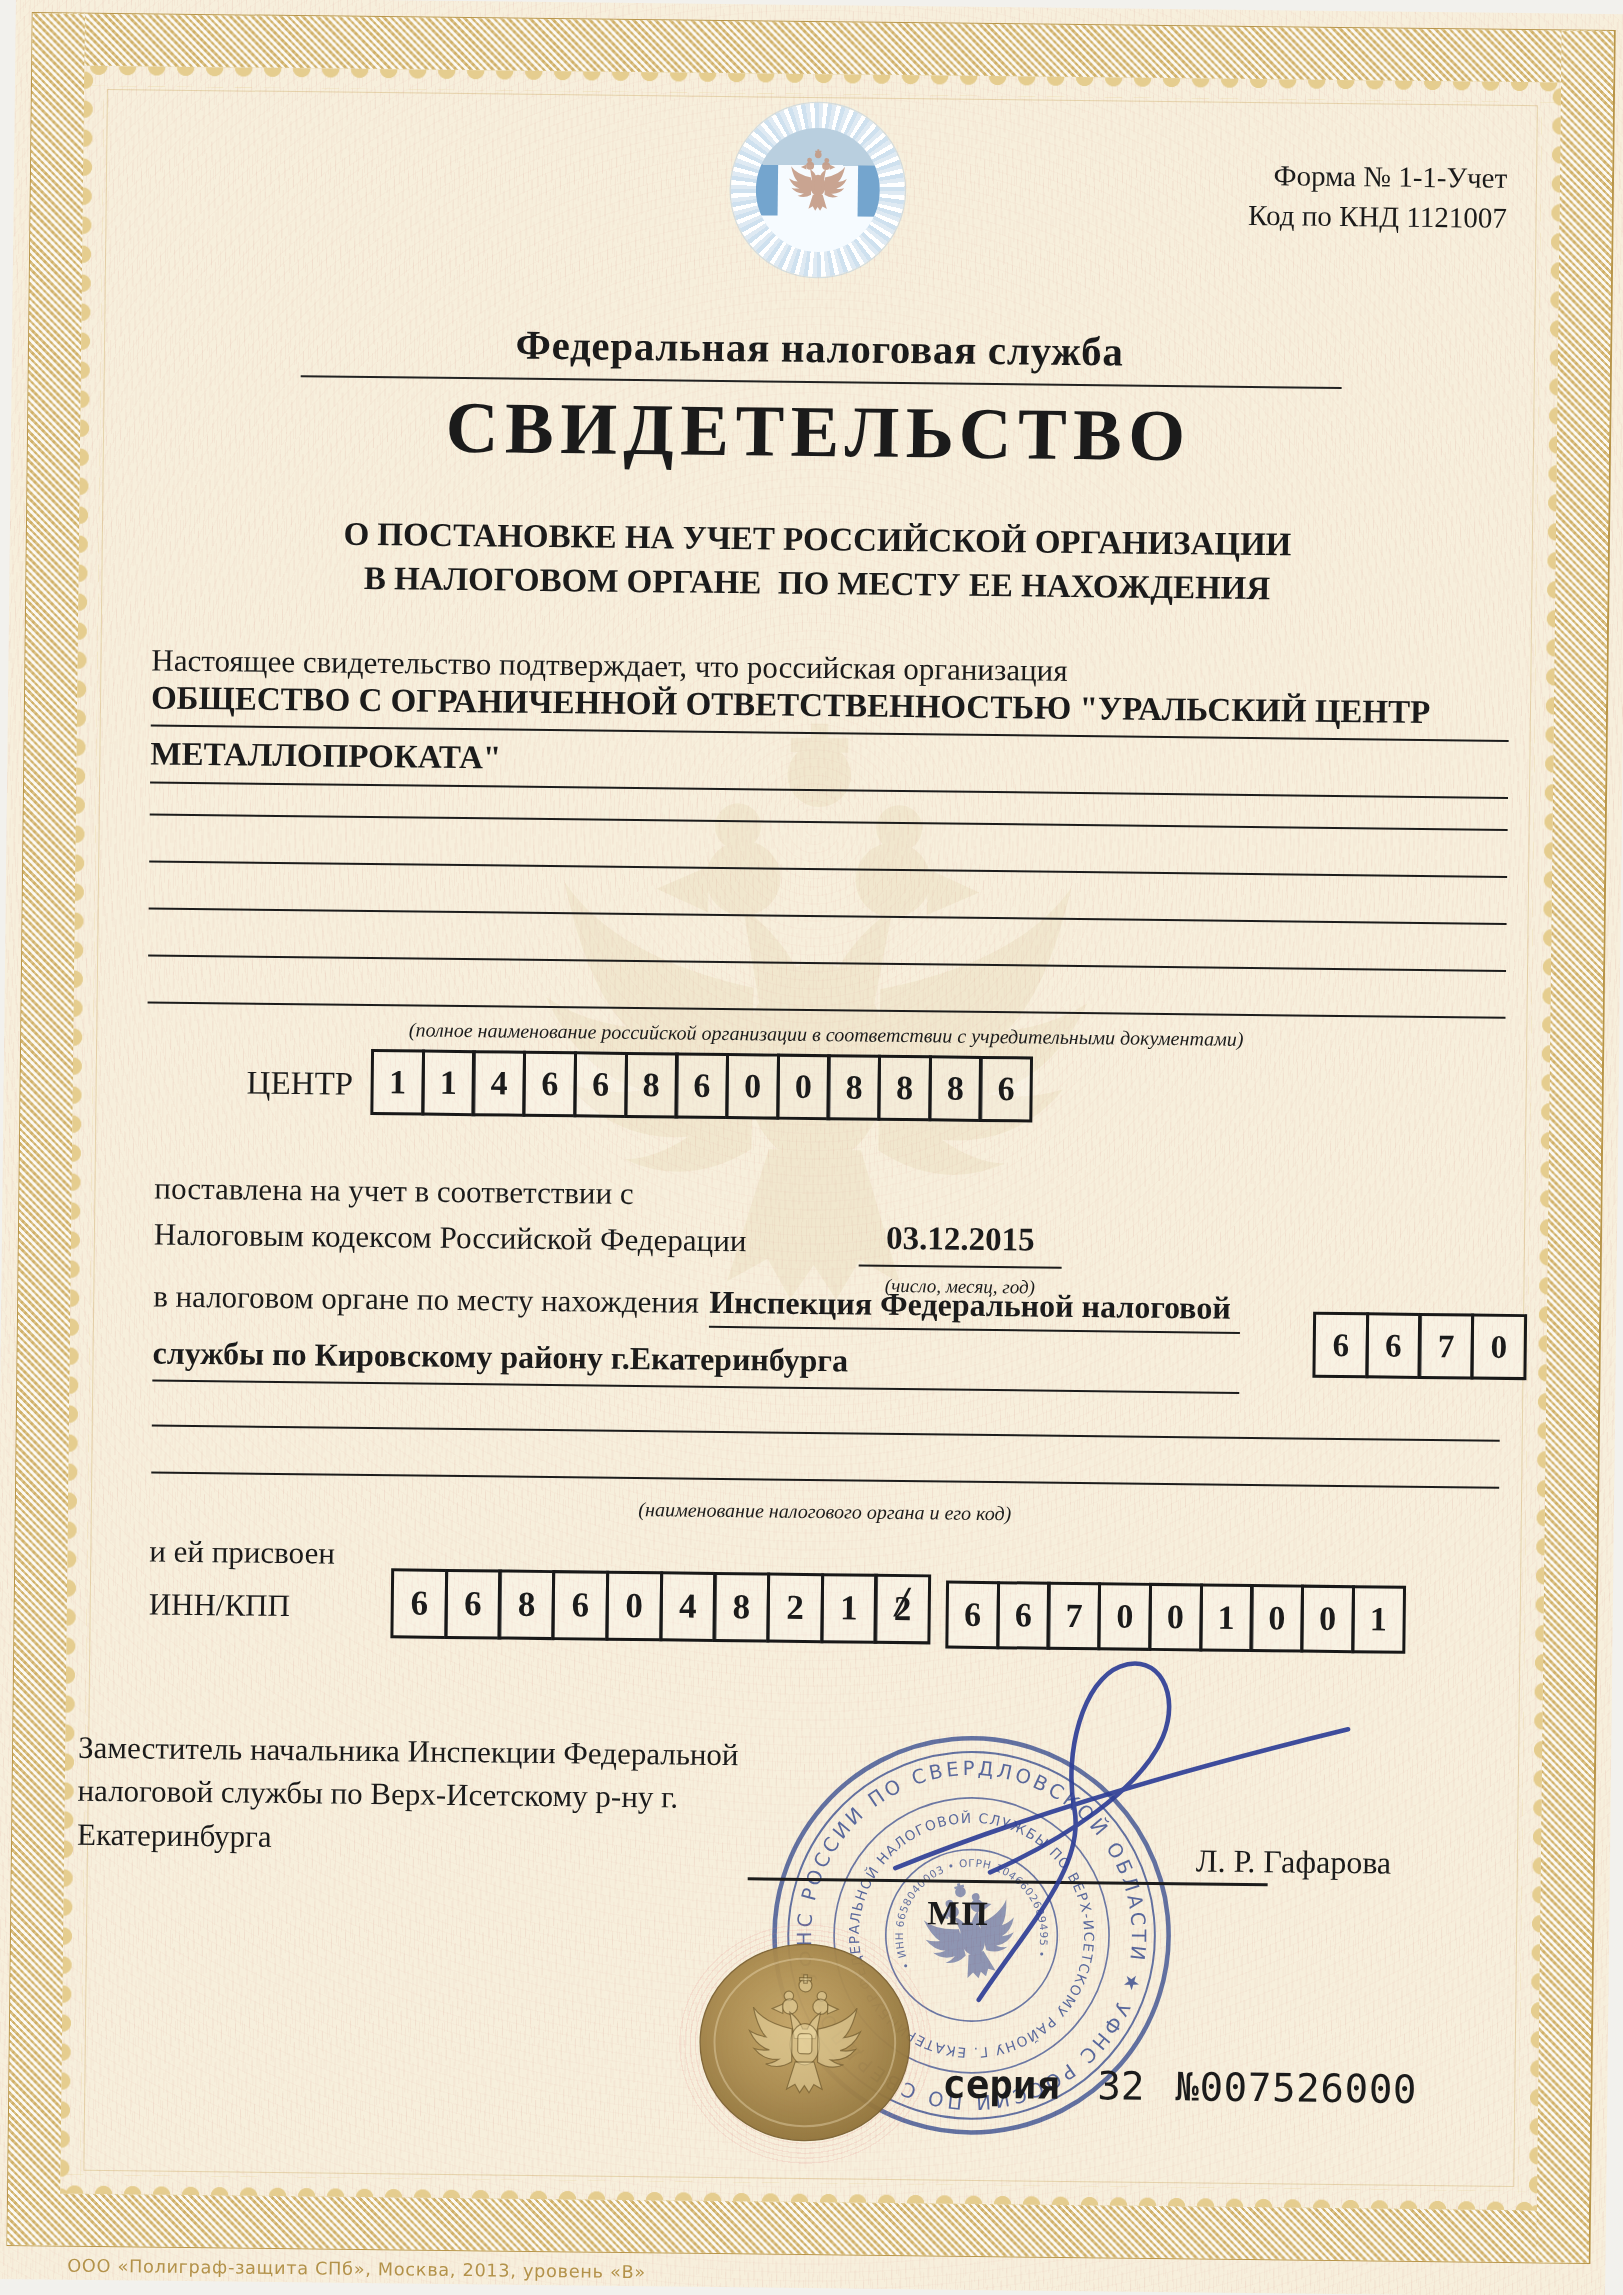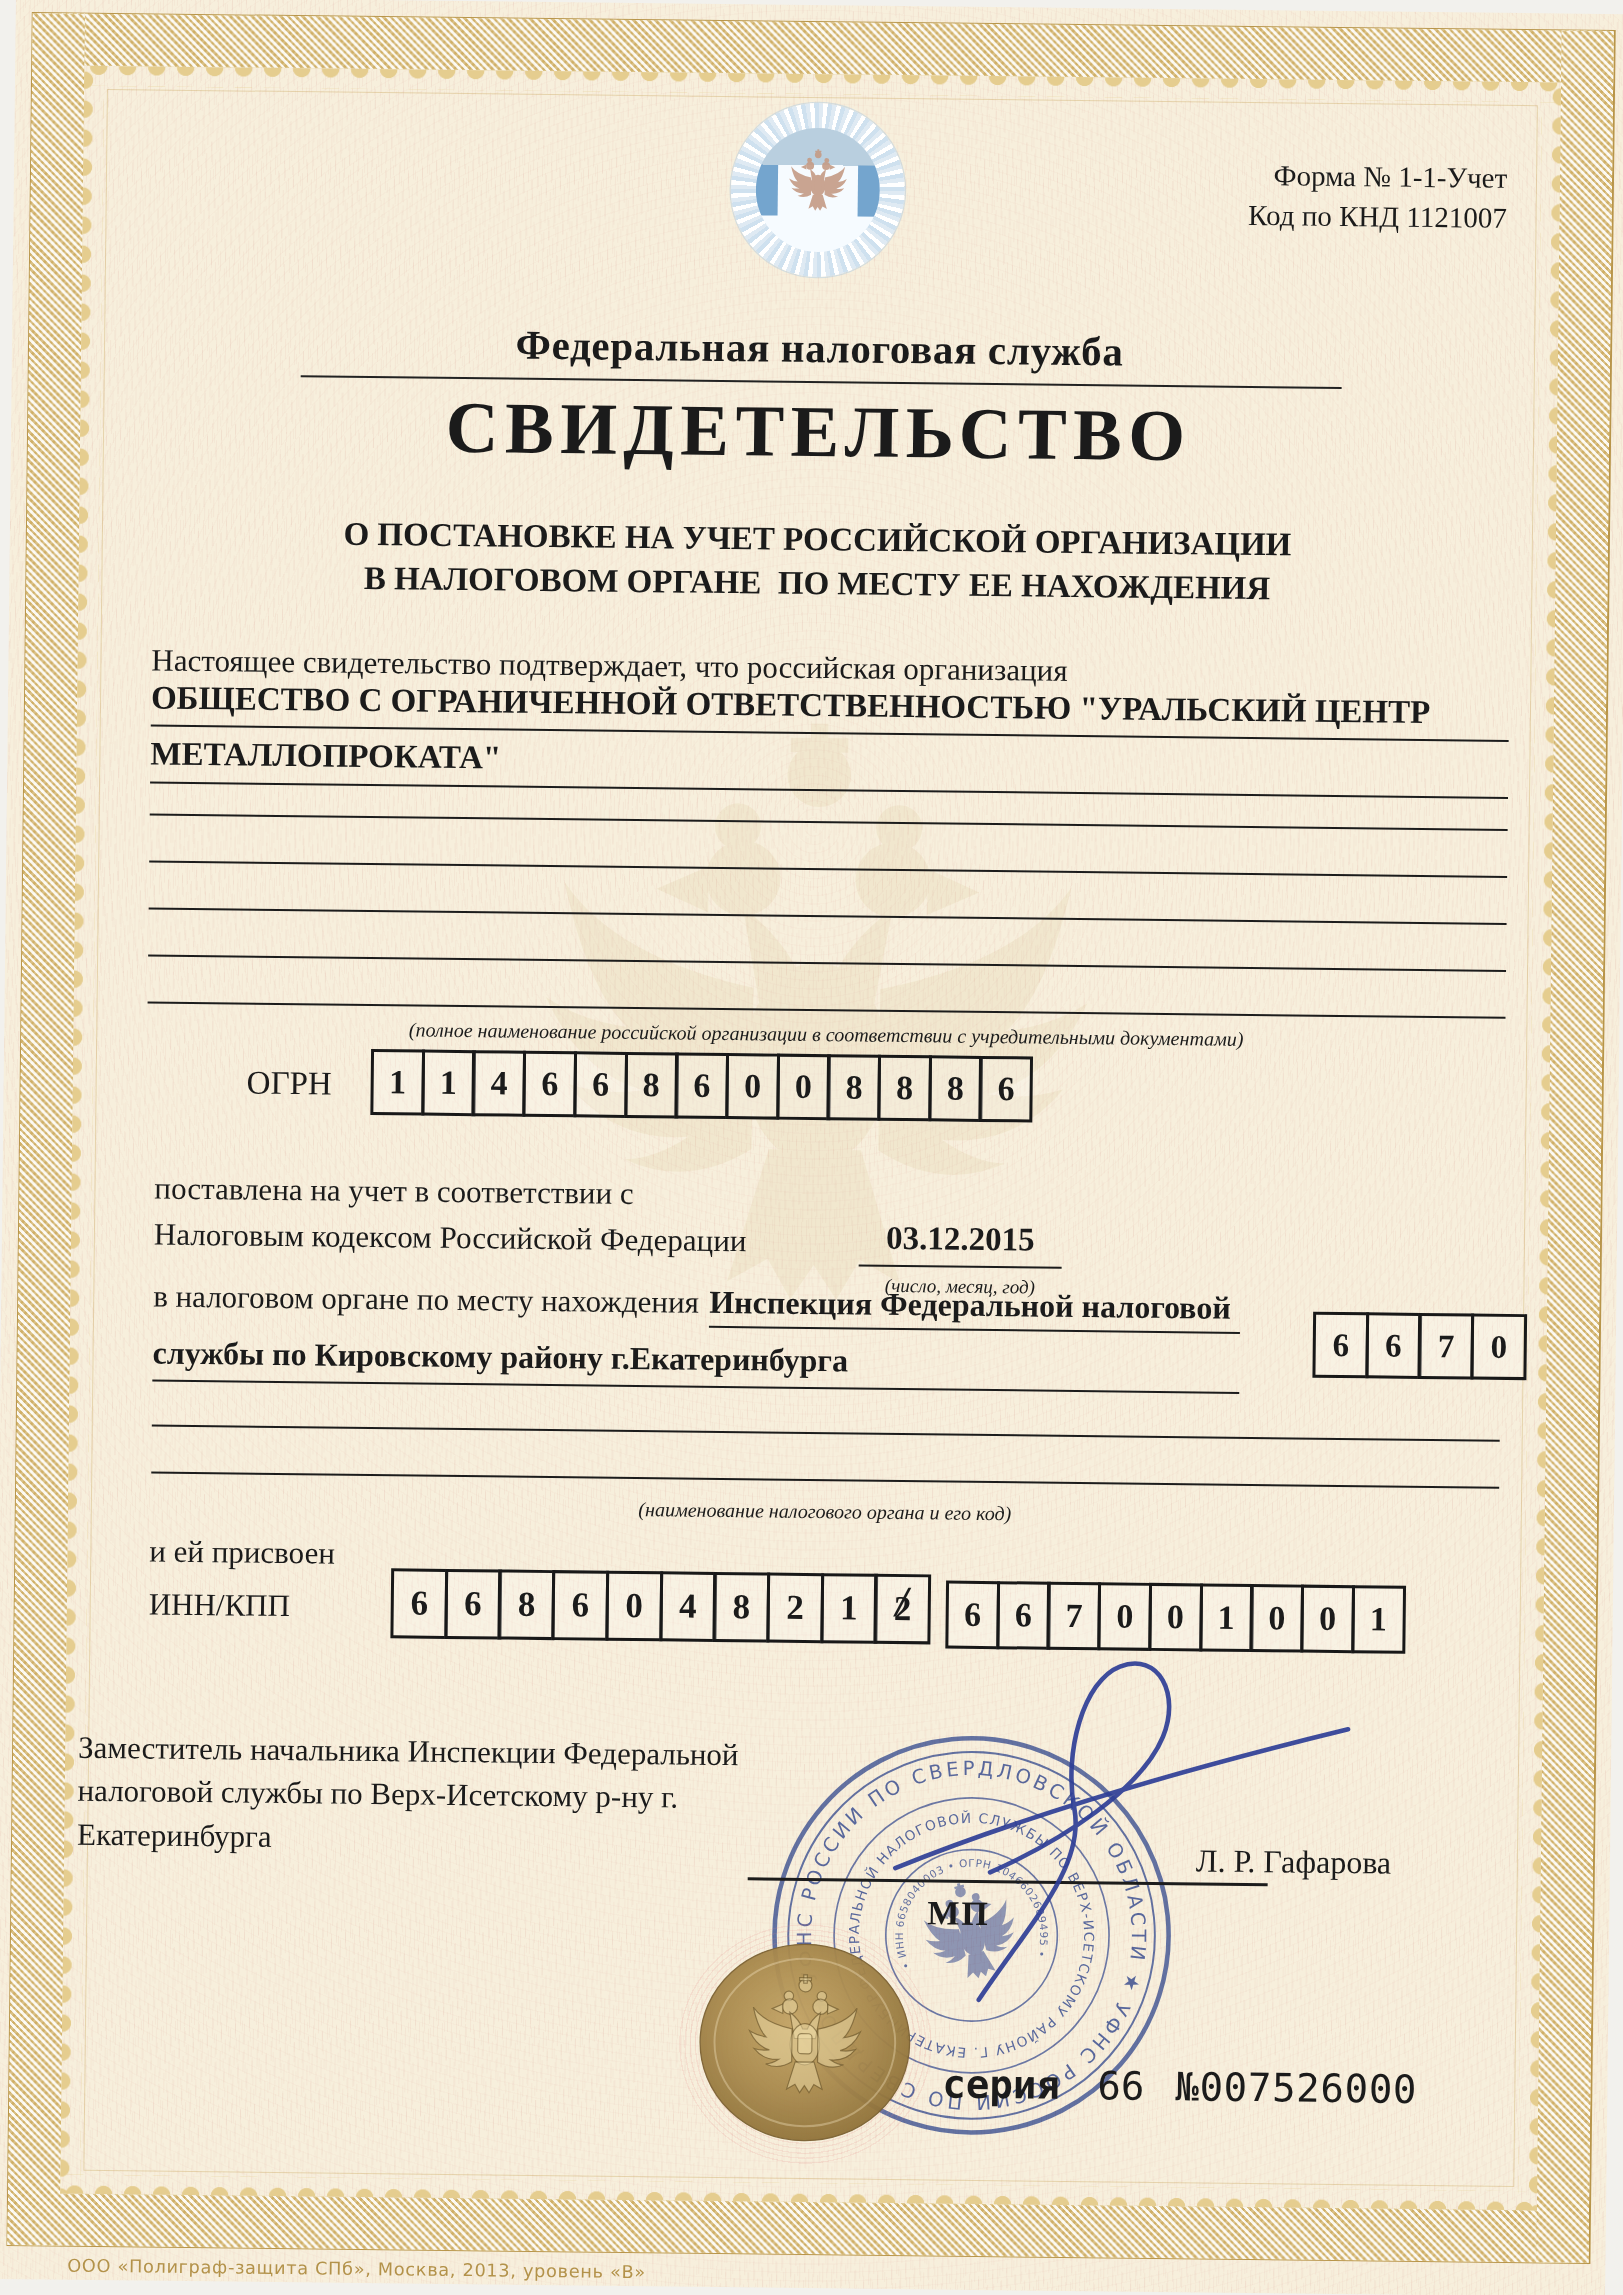--- a/index.html
+++ b/index.html
@@ -129,21 +129,21 @@
   <div class="abs body-text" style="left:143px;top:645px;">Настоящее свидетельство подтверждает, что российская организация</div>
   <div class="abs filled-line" style="left:143px;width:1358px;top:682px;font-size:33px;font-weight:700;padding-bottom:7.9px;">ОБЩЕСТВО С ОГРАНИЧЕННОЙ ОТВЕТСТВЕННОСТЬЮ "УРАЛЬСКИЙ ЦЕНТР</div>
   <div class="abs filled-line" style="left:143px;width:1358px;top:738px;font-size:33px;font-weight:700;padding-bottom:9.2px;">МЕТАЛЛОПРОКАТА"</div>
   <div class="abs rule-line" style="left:143px;width:1358px;top:816px;"></div>
   <div class="abs rule-line" style="left:143px;width:1358px;top:863px;"></div>
   <div class="abs rule-line" style="left:143px;width:1358px;top:910px;"></div>
   <div class="abs rule-line" style="left:143px;width:1358px;top:957px;"></div>
   <div class="abs rule-line" style="left:143px;width:1358px;top:1004px;"></div>
   <div class="abs caption" style="left:143px;width:1358px;top:1018px;text-align:center;">(полное наименование российской организации в соответствии с учредительными документами)</div>
 
-  <div class="abs" style="left:243px;top:1066px;font-size:33px;">ОГРН</div>
+  <div class="abs" style="left:243px;top:1066px;font-size:33px;">ЦЕНТР</div>
   <div class="abs cells ogrn" style="left:367px;top:1049px;">
     <div class="cell">1</div>
     <div class="cell">1</div>
     <div class="cell">4</div>
     <div class="cell">6</div>
     <div class="cell">6</div>
     <div class="cell">8</div>
     <div class="cell">6</div>
     <div class="cell">0</div>
     <div class="cell">0</div>
@@ -248,19 +248,19 @@
         <stop offset="55%" stop-color="#a98a4e"></stop>
         <stop offset="100%" stop-color="#8d7038"></stop>
       </radialGradient>
     </defs>
     <ellipse cx="165" cy="155" rx="160" ry="150" fill="url(#goldGrad)" stroke="#7c6233" stroke-width="2" opacity="0.96"></ellipse>
     <ellipse cx="165" cy="155" rx="138" ry="128" fill="none" stroke="rgba(250,235,200,0.35)" stroke-width="3"></ellipse>
     <use href="#eagle" x="75" y="48" width="180" height="198" fill="rgba(240,222,170,0.5)" stroke="rgba(90,70,30,0.55)" stroke-width="2"></use>
   </svg>
 
   <div class="abs mono" style="left:950px;top:2055px;font-size:39px;font-weight:700;">серия</div>
-  <div class="abs mono" style="left:1105px;top:2055px;font-size:39px;">66</div>
+  <div class="abs mono" style="left:1105px;top:2055px;font-size:39px;">32</div>
   <div class="abs mono" style="left:1183px;top:2055px;font-size:39px;letter-spacing:0.7px;">№007526000</div>
 
   <div class="abs" style="left:77px;top:2259px;font-size:17.7px;color:#b3924a;font-family:'DejaVu Sans',sans-serif;letter-spacing:0.7px;">ООО «Полиграф-защита СПб», Москва, 2013, уровень «В»</div>
 
 </div>
 
 
 </body></html>

